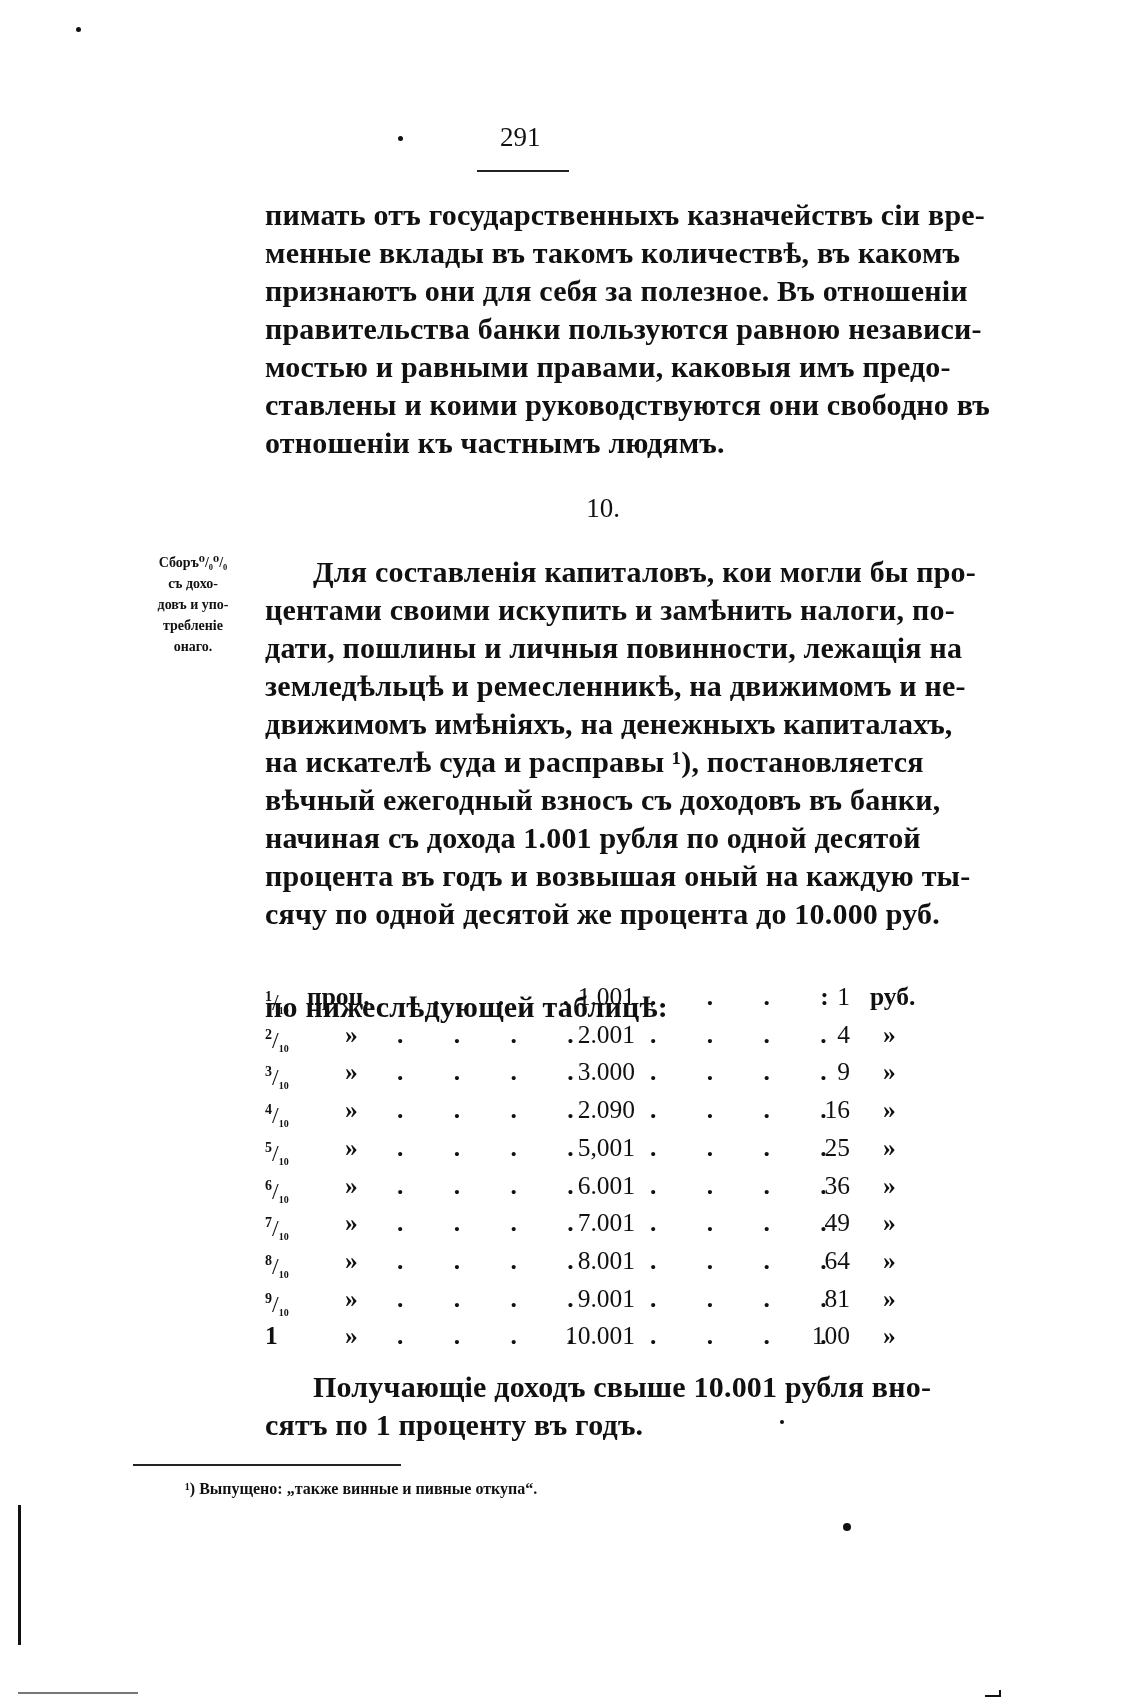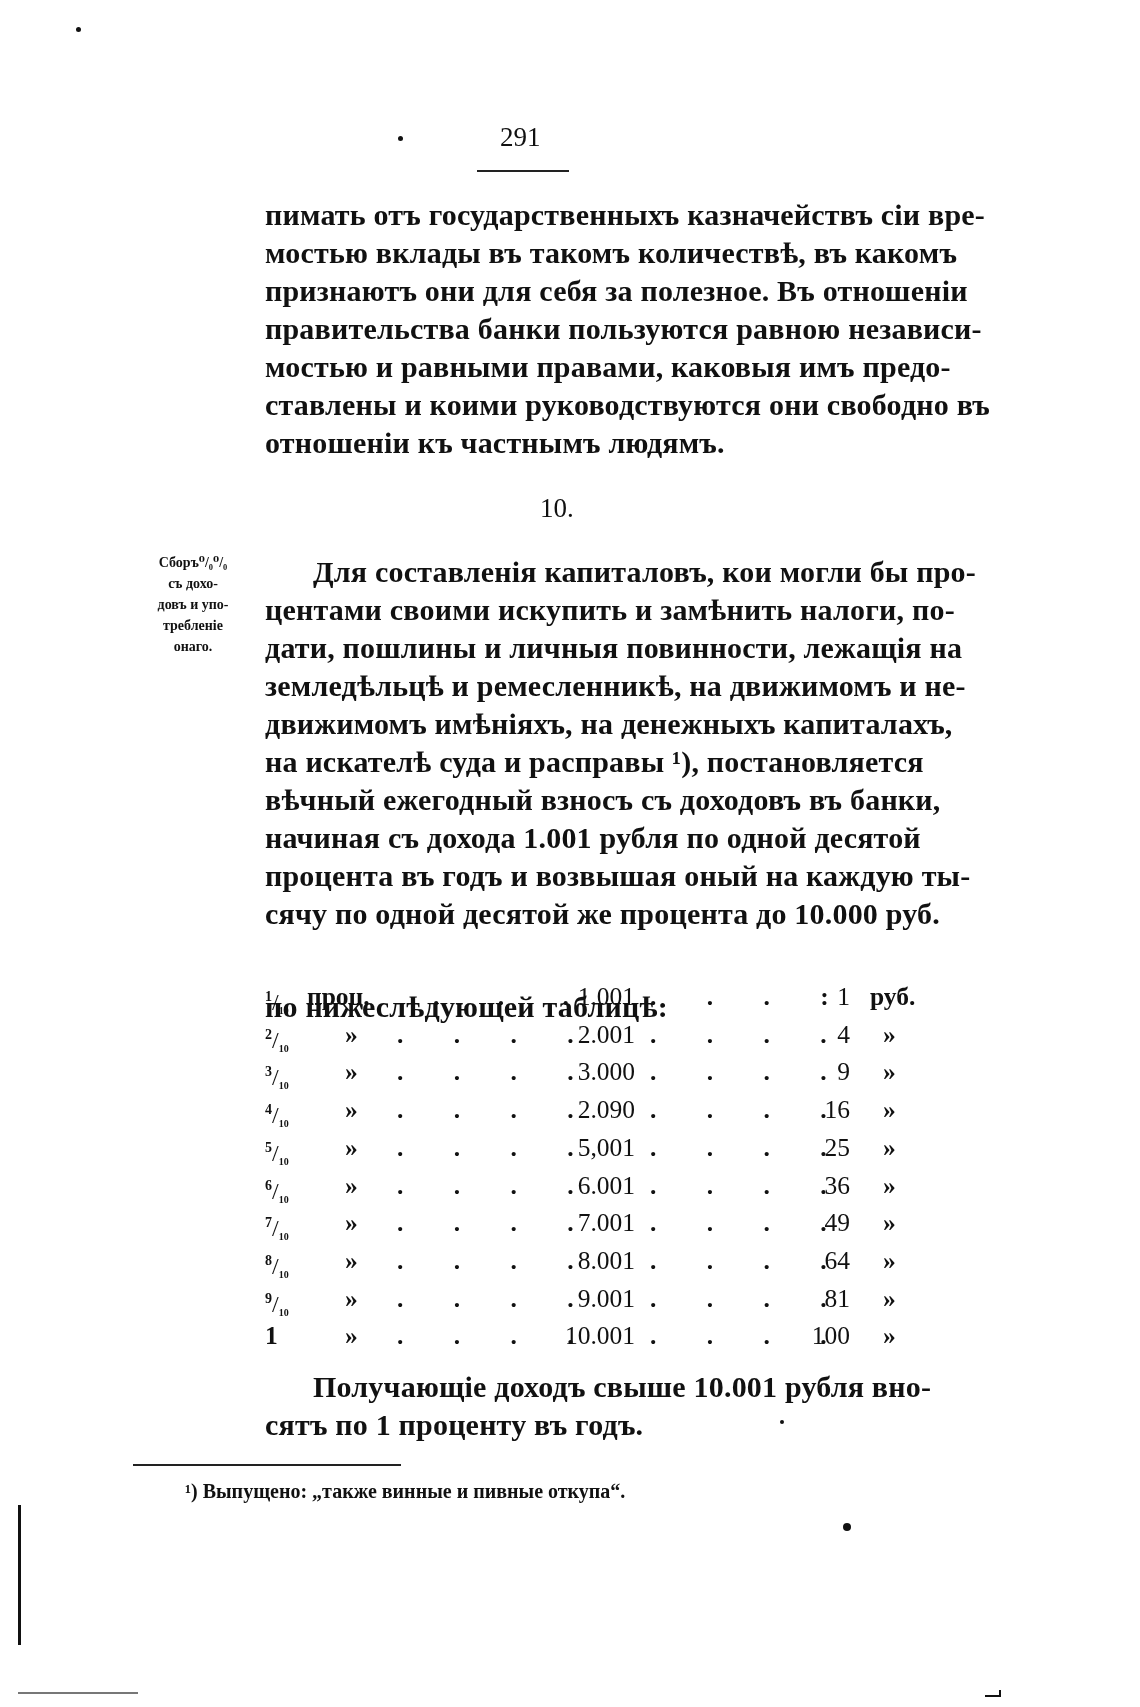--- a/index.html
+++ b/index.html
@@ -7,54 +7,54 @@
          font-family: "Liberation Serif", "DejaVu Serif", serif; color: #111; }
   .abs { position: absolute; }
   .page-num { left: 500px; top: 122px; width: 60px; text-align: left; font-size: 27px; }
   .page-rule { left: 477px; top: 170px; width: 92px; height: 2px; background: #222; }
   .speck { background: #111; border-radius: 50%; }
   .body-line { left: 265px; width: 648px; font-size: 30px; font-weight: bold;
                white-space: nowrap; height: 38px; line-height: 38px;
                text-align: justify; text-align-last: justify; letter-spacing: 0.2px; }
   .body-line.last { text-align-last: left; }
   .body-line.indent { left: 313px; width: 600px; }
-  .section-num { left: 540px; top: 493px; width: 80px; text-align: left; font-size: 27px; }
+  .section-num { left: 540px; top: 493px; width: 80px; text-align: right; font-size: 27px; }
   .margin-note { left: 128px; top: 552px; width: 130px; text-align: center;
                  font-size: 14px; font-weight: bold; line-height: 21px; }
   .margin-note div { white-space: nowrap; }
   .trow { left: 265px; width: 650px; height: 38px; font-size: 25.5px; font-weight: bold; }
   .trow span { position: absolute; top: 0; line-height: 38px; white-space: nowrap; }
   .c-frac { left: 0; width: 40px; }
   .c-frac sup { font-size: 14px; vertical-align: 9px; }
   .c-frac .sl { font-weight: normal; font-size: 24px; }
   .c-frac sub { font-size: 10px; vertical-align: -4px; }
   .c-word { left: 42px; width: 90px; }
   .c-dots1 { left: 132px; width: 250px; letter-spacing: 22px; }
   .c-num { left: 220px; width: 150px; text-align: right; font-weight: normal; }
   .c-dots2 { left: 385px; width: 150px; letter-spacing: 22px; }
   .c-val { left: 490px; width: 95px; text-align: right; font-weight: normal; }
   .c-unit { left: 605px; width: 50px; text-align: left; }
   .fn-rule { left: 133px; top: 1464px; width: 268px; height: 2px; background: #222; }
-  .footnote { left: 185px; top: 1480px; font-size: 20px; font-weight: bold; white-space: nowrap; }
+  .footnote { left: 185px; top: 1480px; font-size: 16px; font-weight: bold; white-space: nowrap; }
   .edge-bar { left: 18px; top: 1505px; width: 3px; height: 140px; background: #111; }
   .edge-line { left: 18px; top: 1692px; width: 120px; height: 2px; background: #777; }
   .corner-mark { left: 985px; top: 1690px; width: 14px; height: 5px;
                  border-right: 2px solid #111; border-bottom: 2px solid #111; }
 </style>
 </head>
 <body>
 
 <div class="abs speck" style="left:76px;top:27px;width:5px;height:5px;"></div>
 <div class="abs speck" style="left:398px;top:136px;width:5px;height:5px;"></div>
 <div class="abs page-num">291</div>
 <div class="abs page-rule"></div>
 
 <div>
   <div class="abs body-line" style="top:196px">пимать отъ государственныхъ казначействъ сіи вре-</div>
-  <div class="abs body-line" style="top:234px">мостью вклады въ такомъ количествѣ, въ какомъ</div>
+  <div class="abs body-line" style="top:234px">менные вклады въ такомъ количествѣ, въ какомъ</div>
   <div class="abs body-line" style="top:272px">признаютъ они для себя за полезное. Въ отношеніи</div>
   <div class="abs body-line" style="top:310px">правительства банки пользуются равною независи-</div>
   <div class="abs body-line" style="top:348px">мостью и равными правами, каковыя имъ предо-</div>
   <div class="abs body-line" style="top:386px">ставлены и коими руководствуются они свободно въ</div>
   <div class="abs body-line last" style="top:424px">отношеніи къ частнымъ людямъ.</div>
 </div>
 
 <div class="abs section-num">10.</div>
 
 <div class="abs margin-note">

